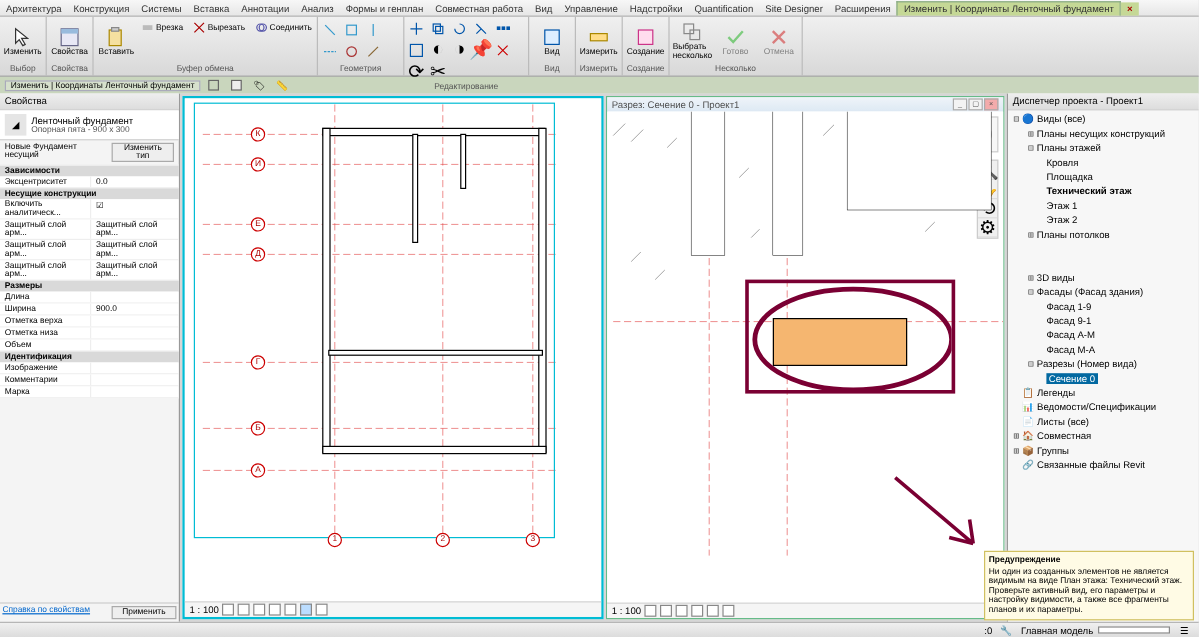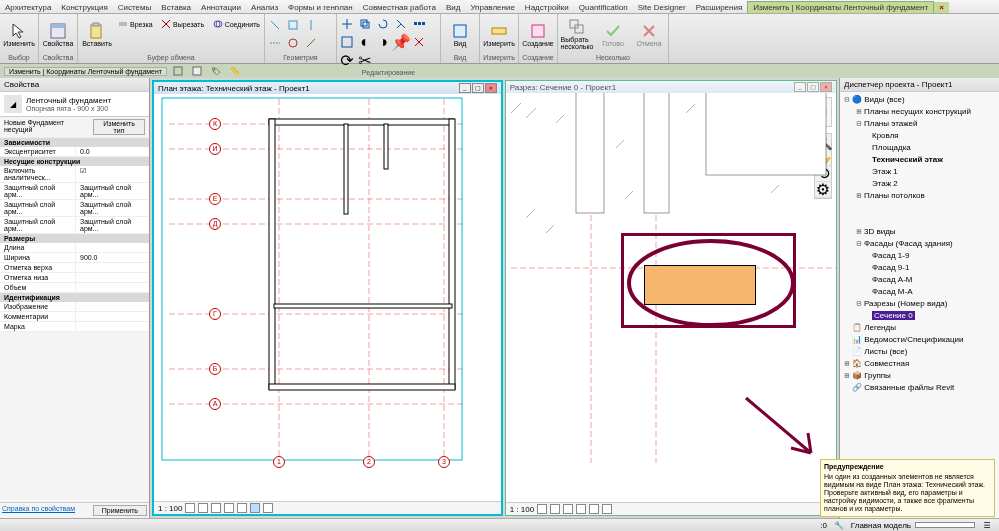--- a/index.html
+++ b/index.html
@@ -49,21 +49,21 @@
   .temp-bar { background:#00bcd4; color:#fff; font-size:8px; padding:1px 4px;}
   .canvas { flex:1; position:relative; overflow:hidden; background:#fff;}
   .view-bottom{border-top:1px solid #ccc;background:#f5f5f5;font-size:8px;padding:1px 4px;display:flex;align-items:center;gap:3px;}
   .view-bottom .sq{width:10px;height:10px;border:1px solid #888;background:#fff;cursor:pointer;}
   
   .browser { width:160px; background:#f7f7f7; border-left:1px solid #999; font-size:8px;}
   .browser-title{background:linear-gradient(#eee,#ddd);padding:2px 4px;font-size:8px;border-bottom:1px solid #ccc;}
   .tree{padding:2px 2px;}
   .tree div{white-space:nowrap;font-size:8px;line-height:12px;cursor:pointer;}
   .tree .tog{color:#555;font-family:monospace;display:inline-block;width:10px;text-align:center;}
-  .tree .sel{background:#4c1d95;color:#fff;padding:0 2px;}
+  .tree .sel{background:#0369a1;color:#fff;padding:0 2px;}
   
   .status { height:13px; background:linear-gradient(#f0f0f0,#dcdcdc); border-top:1px solid #aaa; font-size:8px; padding:0 4px; display:flex; align-items:center;}
   .status .right{margin-left:auto;display:flex;align-items:center;gap:4px;}
   .prog{width:60px;height:6px;border:1px solid #888;background:#fff;}
   
   .warn-popup{position:absolute;right:4px;bottom:14px;width:175px;background:#fffbe5;border:1px solid #d0c060;padding:3px;font-size:7px;line-height:8px;}
   .warn-popup b{display:block;font-size:7px;margin-bottom:2px;}
   
   .navcube{position:absolute;top:4px;right:4px;width:30px;height:30px;background:#f7f7f7;border:1px solid #ccc;display:flex;align-items:center;justify-content:center;}
   .navbar{position:absolute;top:40px;right:4px;width:18px;background:#f0f0f0;border:1px solid #ccc;}
@@ -379,28 +379,20 @@
     </div>
     <div class="props-foot">
       <a>Справка по свойствам</a>
       <button>Применить</button>
     </div>
   </div>
 
   <div class="views">
 
     <div class="view left" style="border:2px solid #00bcd4;">
-      <div class="view-title">
-        <span>План этажа: Технический этаж - Проект1</span>
-        <div class="win-ctl">
-          <span>_</span>
-          <span>▢</span>
-          <span style="background:#e88;">×</span>
-        </div>
-      </div>
       <div class="canvas">
         <svg width="100%" height="100%" style="position:absolute;inset:0;">
 
           <line class="gridline" x1="15" y1="30" x2="310" y2="30"></line>
           <line class="gridline" x1="15" y1="55" x2="310" y2="55"></line>
           <line class="gridline" x1="15" y1="105" x2="310" y2="105"></line>
           <line class="gridline" x1="15" y1="130" x2="310" y2="130"></line>
           <line class="gridline" x1="15" y1="220" x2="310" y2="220"></line>
           <line class="gridline" x1="15" y1="275" x2="310" y2="275"></line>
           <line class="gridline" x1="15" y1="310" x2="310" y2="310"></line>

